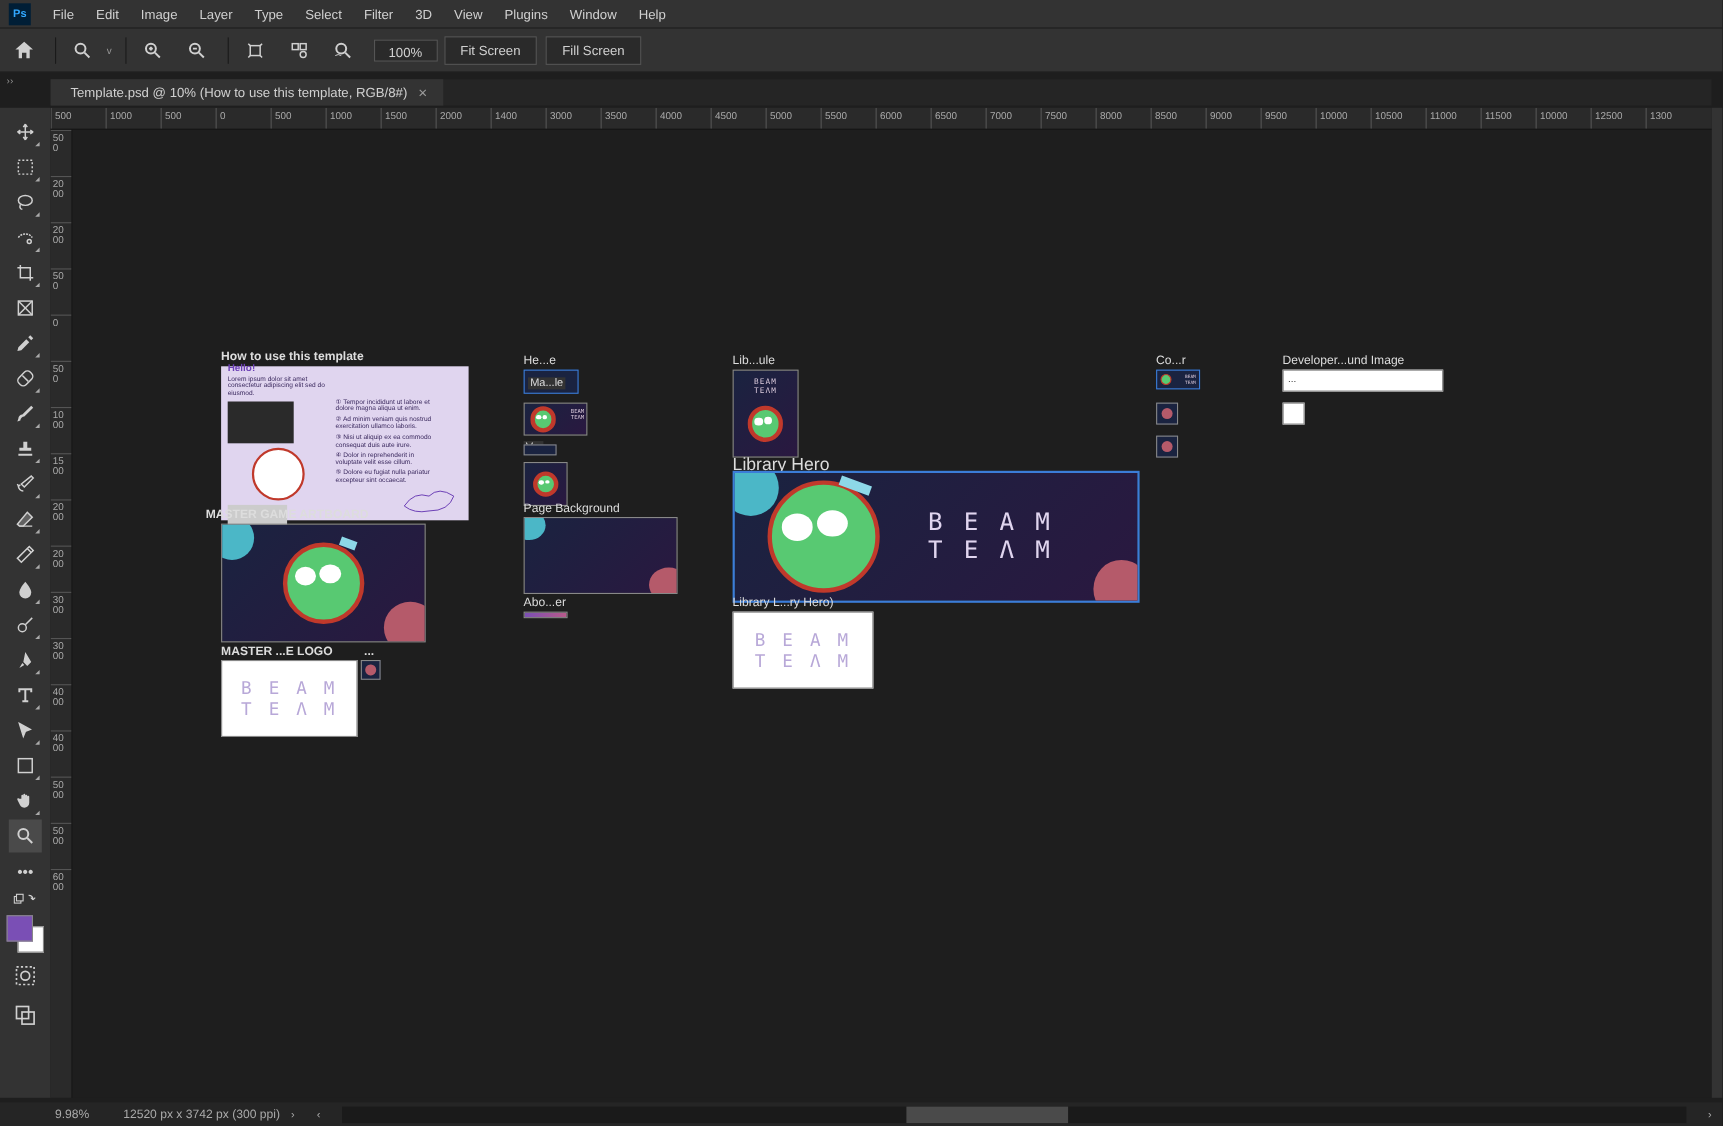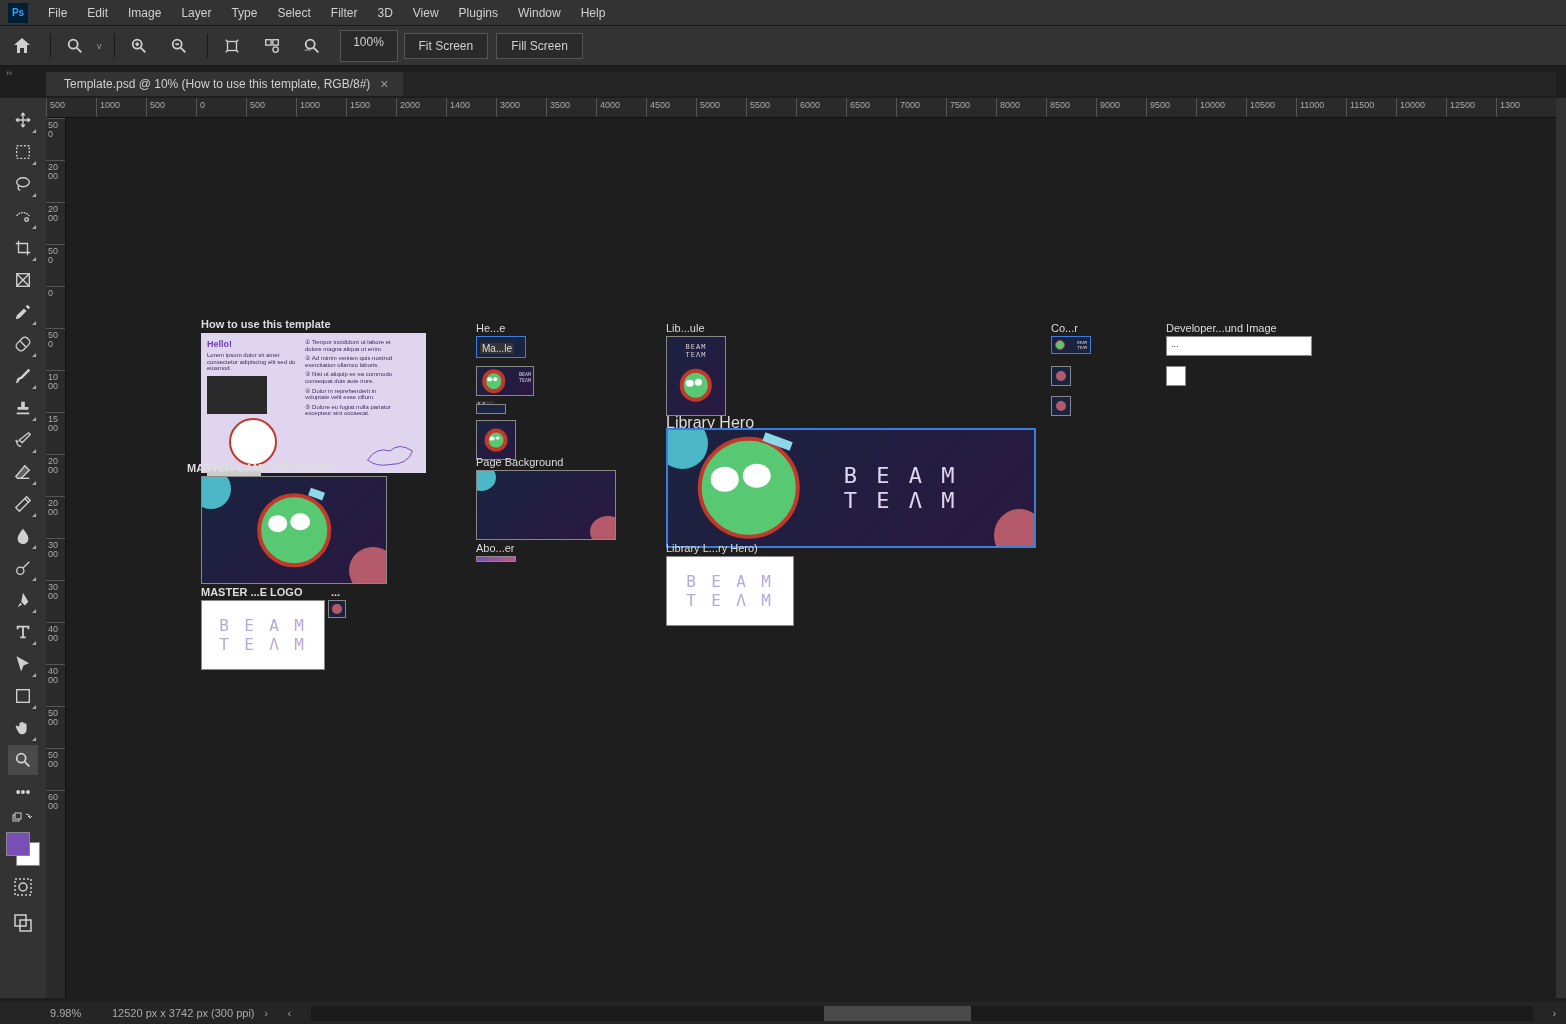--- a/index.html
+++ b/index.html
@@ -56,21 +56,21 @@
   display: flex;
   align-items: center;
   justify-content: center;
   margin-right: 4px;
   color: #d0d0d0;
 }
 .opt-divider { width: 1px; height: 24px; background: #1a1a1a; margin: 0 6px; }
 .opt-group { display: flex; align-items: center; margin-right: 6px; }
 .zoom-box {
   width: 58px;
-  height: 32px;
+  height: 20px;
   background: #2a2a2a;
   border: 1px solid #555;
   text-align: center;
   line-height: 22px;
   font-size: 12px;
   margin: 0 6px;
 }
 .opt-button {
   height: 26px;
   padding: 0 14px;
@@ -273,20 +273,21 @@
 
 
 .howto {
   position: absolute;
   background: #e0d5ef;
   color: #3b2a5f;
   font-size: 6px;
   padding: 6px;
   display: flex;
   gap: 6px;
+  align-items: center;
 }
 .howto .lcol { width: 92px;}
 .howto .rcol { width: 96px;}
 .howto h3 { font-size: 9px; color: #6b3fb5; margin-bottom: 3px;}
 .howto p { margin-bottom: 3px; line-height: 1.1;}
 .howto .dkbx {width:60px;height:38px;background:#2a2a2a;margin:4px 0;}
 .howto .globe-thumb {width:48px;height:48px;background:#fff;border-radius:50%;border:2px solid #c0392b;margin:4px auto;}
 .howto .tinywin {width:54px;height:18px;background:#ccc;margin-top:4px;}
 .howto .hands {width:64px;height:36px;position:absolute;bottom:4px;right:4px;}
 

